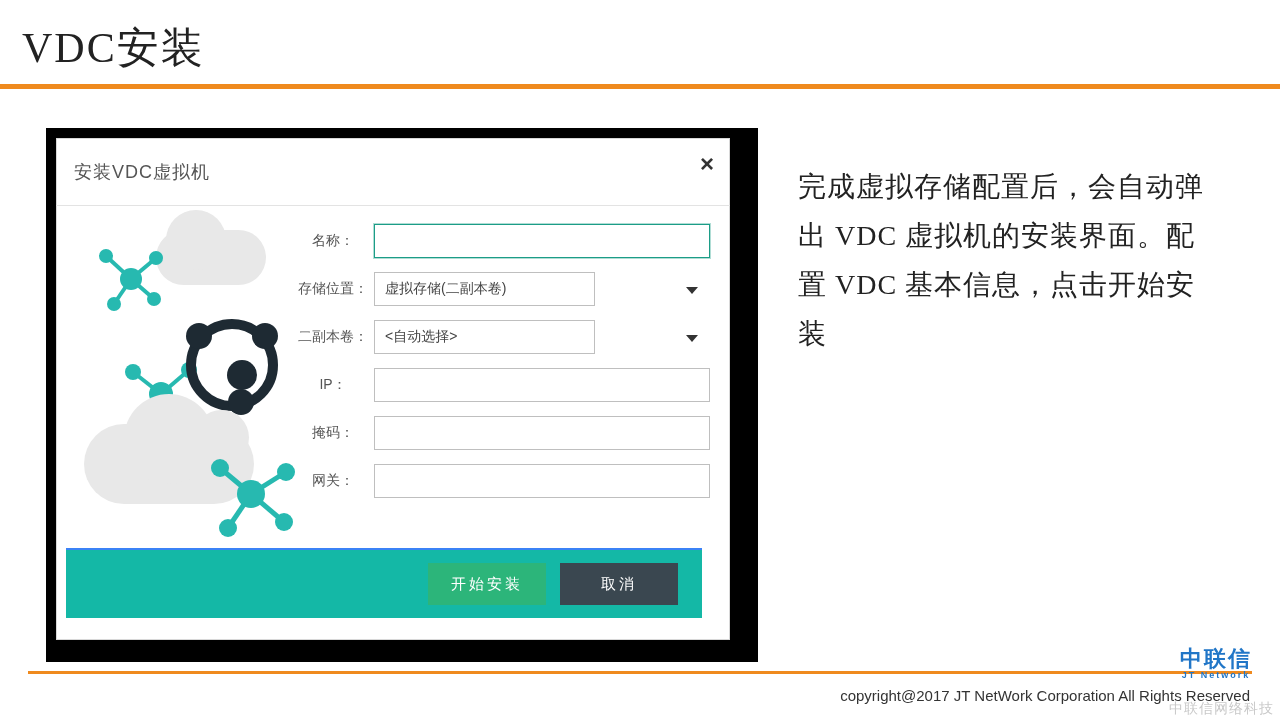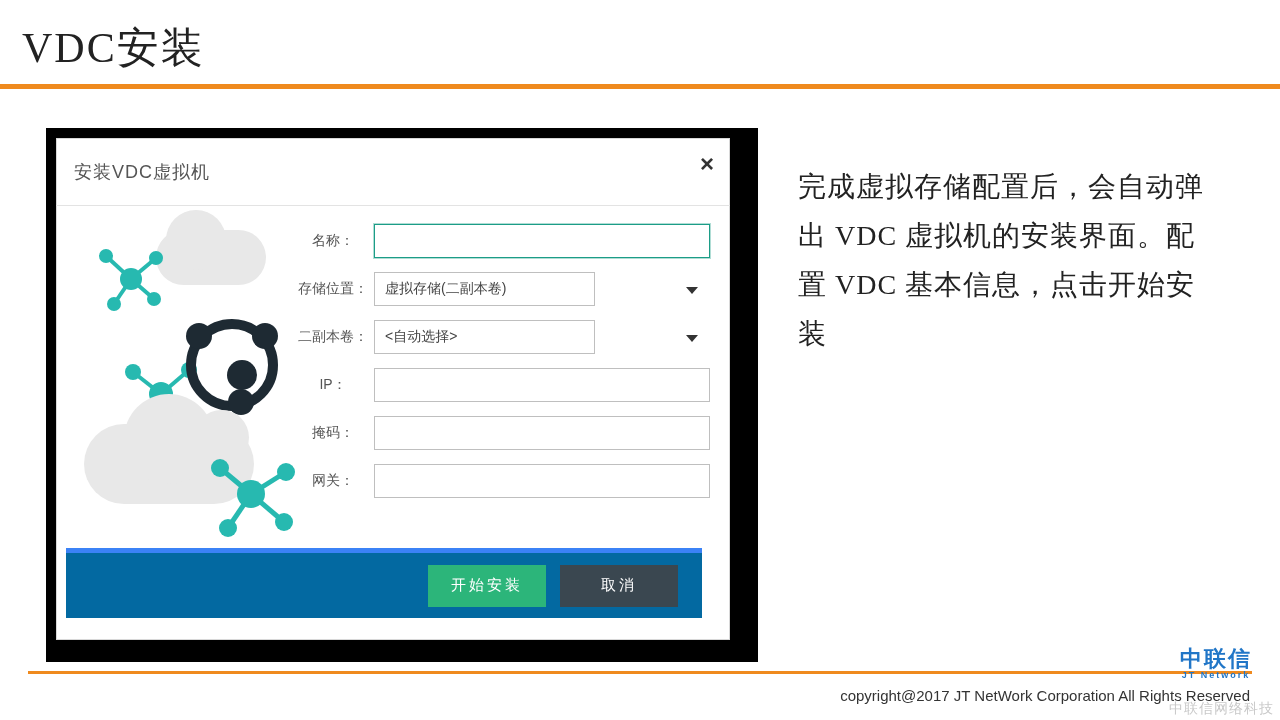--- a/index.html
+++ b/index.html
@@ -41,21 +41,21 @@
 
   .form-col { flex: 1; }
   .frow { display: flex; align-items: center; margin-bottom: 14px; }
   .flbl { width: 78px; text-align: center; font-size: 14px; color: #555; padding-right: 4px; white-space: nowrap; }
   .fctl { flex: 1; height: 34px; border: 1px solid #bfbfbf; font-size: 14px; padding: 0 10px; color: #444; background: #fff; outline: none; font-family: inherit; }
   .fctl.focus { border: 1px solid #1c9d87; box-shadow: 0 0 0 1px rgba(28,157,135,0.35); }
   .sel { position: relative; }
   .sel .fctl { padding-right: 28px; appearance: none; -webkit-appearance: none; }
   .sel::after { content: ""; position: absolute; right: 12px; top: 15px; border-left: 6px solid transparent; border-right: 6px solid transparent; border-top: 7px solid #333; pointer-events: none; }
 
-  .dlg-footer { position: absolute; left: 10px; right: 28px; bottom: 22px; height: 70px; background: #0369a1; border-top: 5px solid #3b82f6; display: flex; justify-content: flex-end; align-items: center; padding-right: 24px; gap: 14px; }
+  .dlg-footer { position: absolute; left: 10px; right: 28px; bottom: 22px; height: 70px; background: #14b8a6; border-top: 2px solid #3b82f6; display: flex; justify-content: flex-end; align-items: center; padding-right: 24px; gap: 14px; }
   .btn { width: 118px; height: 42px; border: none; font-size: 15px; color: #fff; cursor: pointer; font-family: inherit; letter-spacing: 3px; }
   .btn.primary { background: #2cb57a; }
   .btn.secondary { background: #3a4750; }
 
   
   .desc { position: absolute; left: 798px; top: 162px; width: 410px; font-size: 28px; color: #222; line-height: 1.75; font-family: "SimSun", serif; letter-spacing: 1px; }
 
   
   .foot-rule { position: absolute; left: 28px; right: 28px; bottom: 46px; height: 3px; background: #ef8a1e; }
   .copyright { position: absolute; right: 30px; bottom: 16px; font-size: 15px; color: #333; font-family: Arial, sans-serif; }

